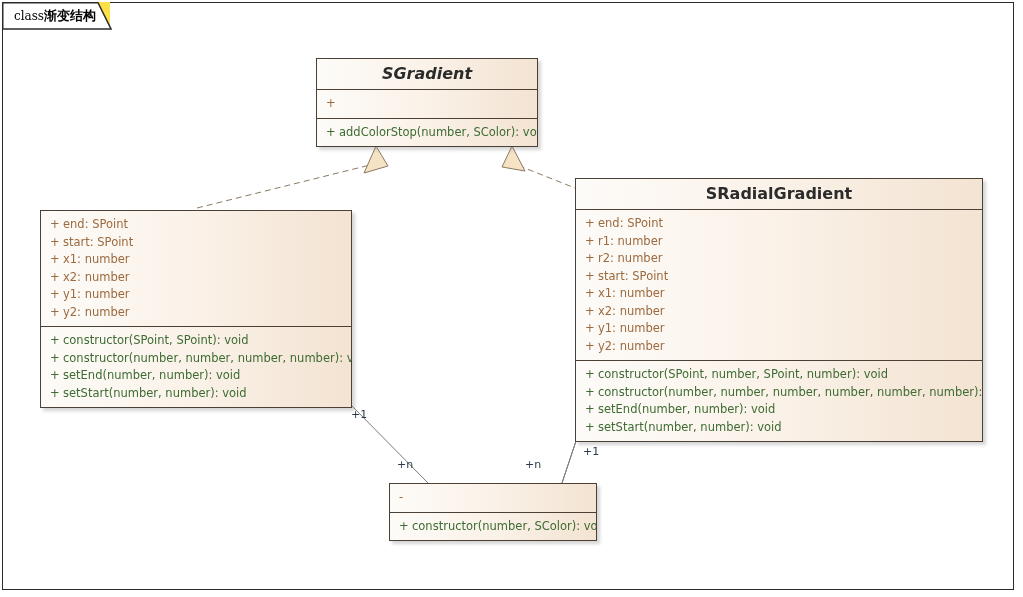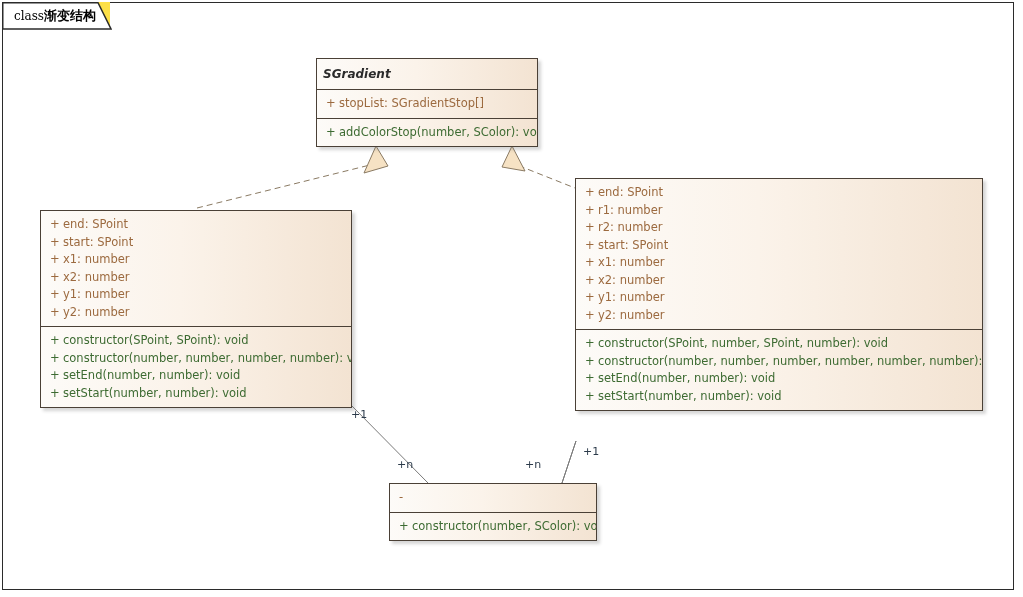--- a/index.html
+++ b/index.html
@@ -75,21 +75,22 @@
 
   
   .node {
     position: absolute;
     box-sizing: border-box;
     border: 1px solid #4a4036;
     background: linear-gradient(to right, #fdfbf8 0%, #fbf3ea 45%, #f3e3d2 100%);
     box-shadow: 3px 3px 3px rgba(120,120,120,0.30);
   }
   .node .title {
-    font-size: 12px;
+    text-align: center;
+    font-size: 16px;
     font-weight: bold;
     color: #2b2b2b;
     padding: 8px 6px 8px 6px;
     border-bottom: 1px solid #4a4036;
     line-height: 14px;
     white-space: nowrap;
   }
   .node.abstract .title {
     font-style: italic;
   }
@@ -179,21 +180,20 @@
   <div class="mult" style="left:351px; top:408px;">+1</div>
   <div class="mult" style="left:397px; top:458px;">+n</div>
   <div class="mult" style="left:525px; top:458px;">+n</div>
   <div class="mult" style="left:583px; top:445px;">+1</div>
 
   <div class="node abstract" style="left:316px; top:58px; width:222px;">
     <div class="title">SGradient</div>
     <div class="compartment attrs">
         <div class="member">
           <span class="vis">+</span>
-          <span class="sig">stopList: SGradientStop[]</span>
         </div>
       </div>
     <div class="compartment ops">
         <div class="member">
           <span class="vis">+</span>
           <span class="sig">addColorStop(number, SColor): void</span>
         </div>
       </div>
   </div>
 
@@ -238,20 +238,21 @@
           <span class="sig">setEnd(number, number): void</span>
         </div>
         <div class="member">
           <span class="vis">+</span>
           <span class="sig">setStart(number, number): void</span>
         </div>
       </div>
   </div>
 
   <div class="node" style="left:575px; top:178px; width:408px;">
+    <div class="title">SRadialGradient</div>
     <div class="compartment attrs">
         <div class="member">
           <span class="vis">+</span>
           <span class="sig">end: SPoint</span>
         </div>
         <div class="member">
           <span class="vis">+</span>
           <span class="sig">r1: number</span>
         </div>
         <div class="member">

